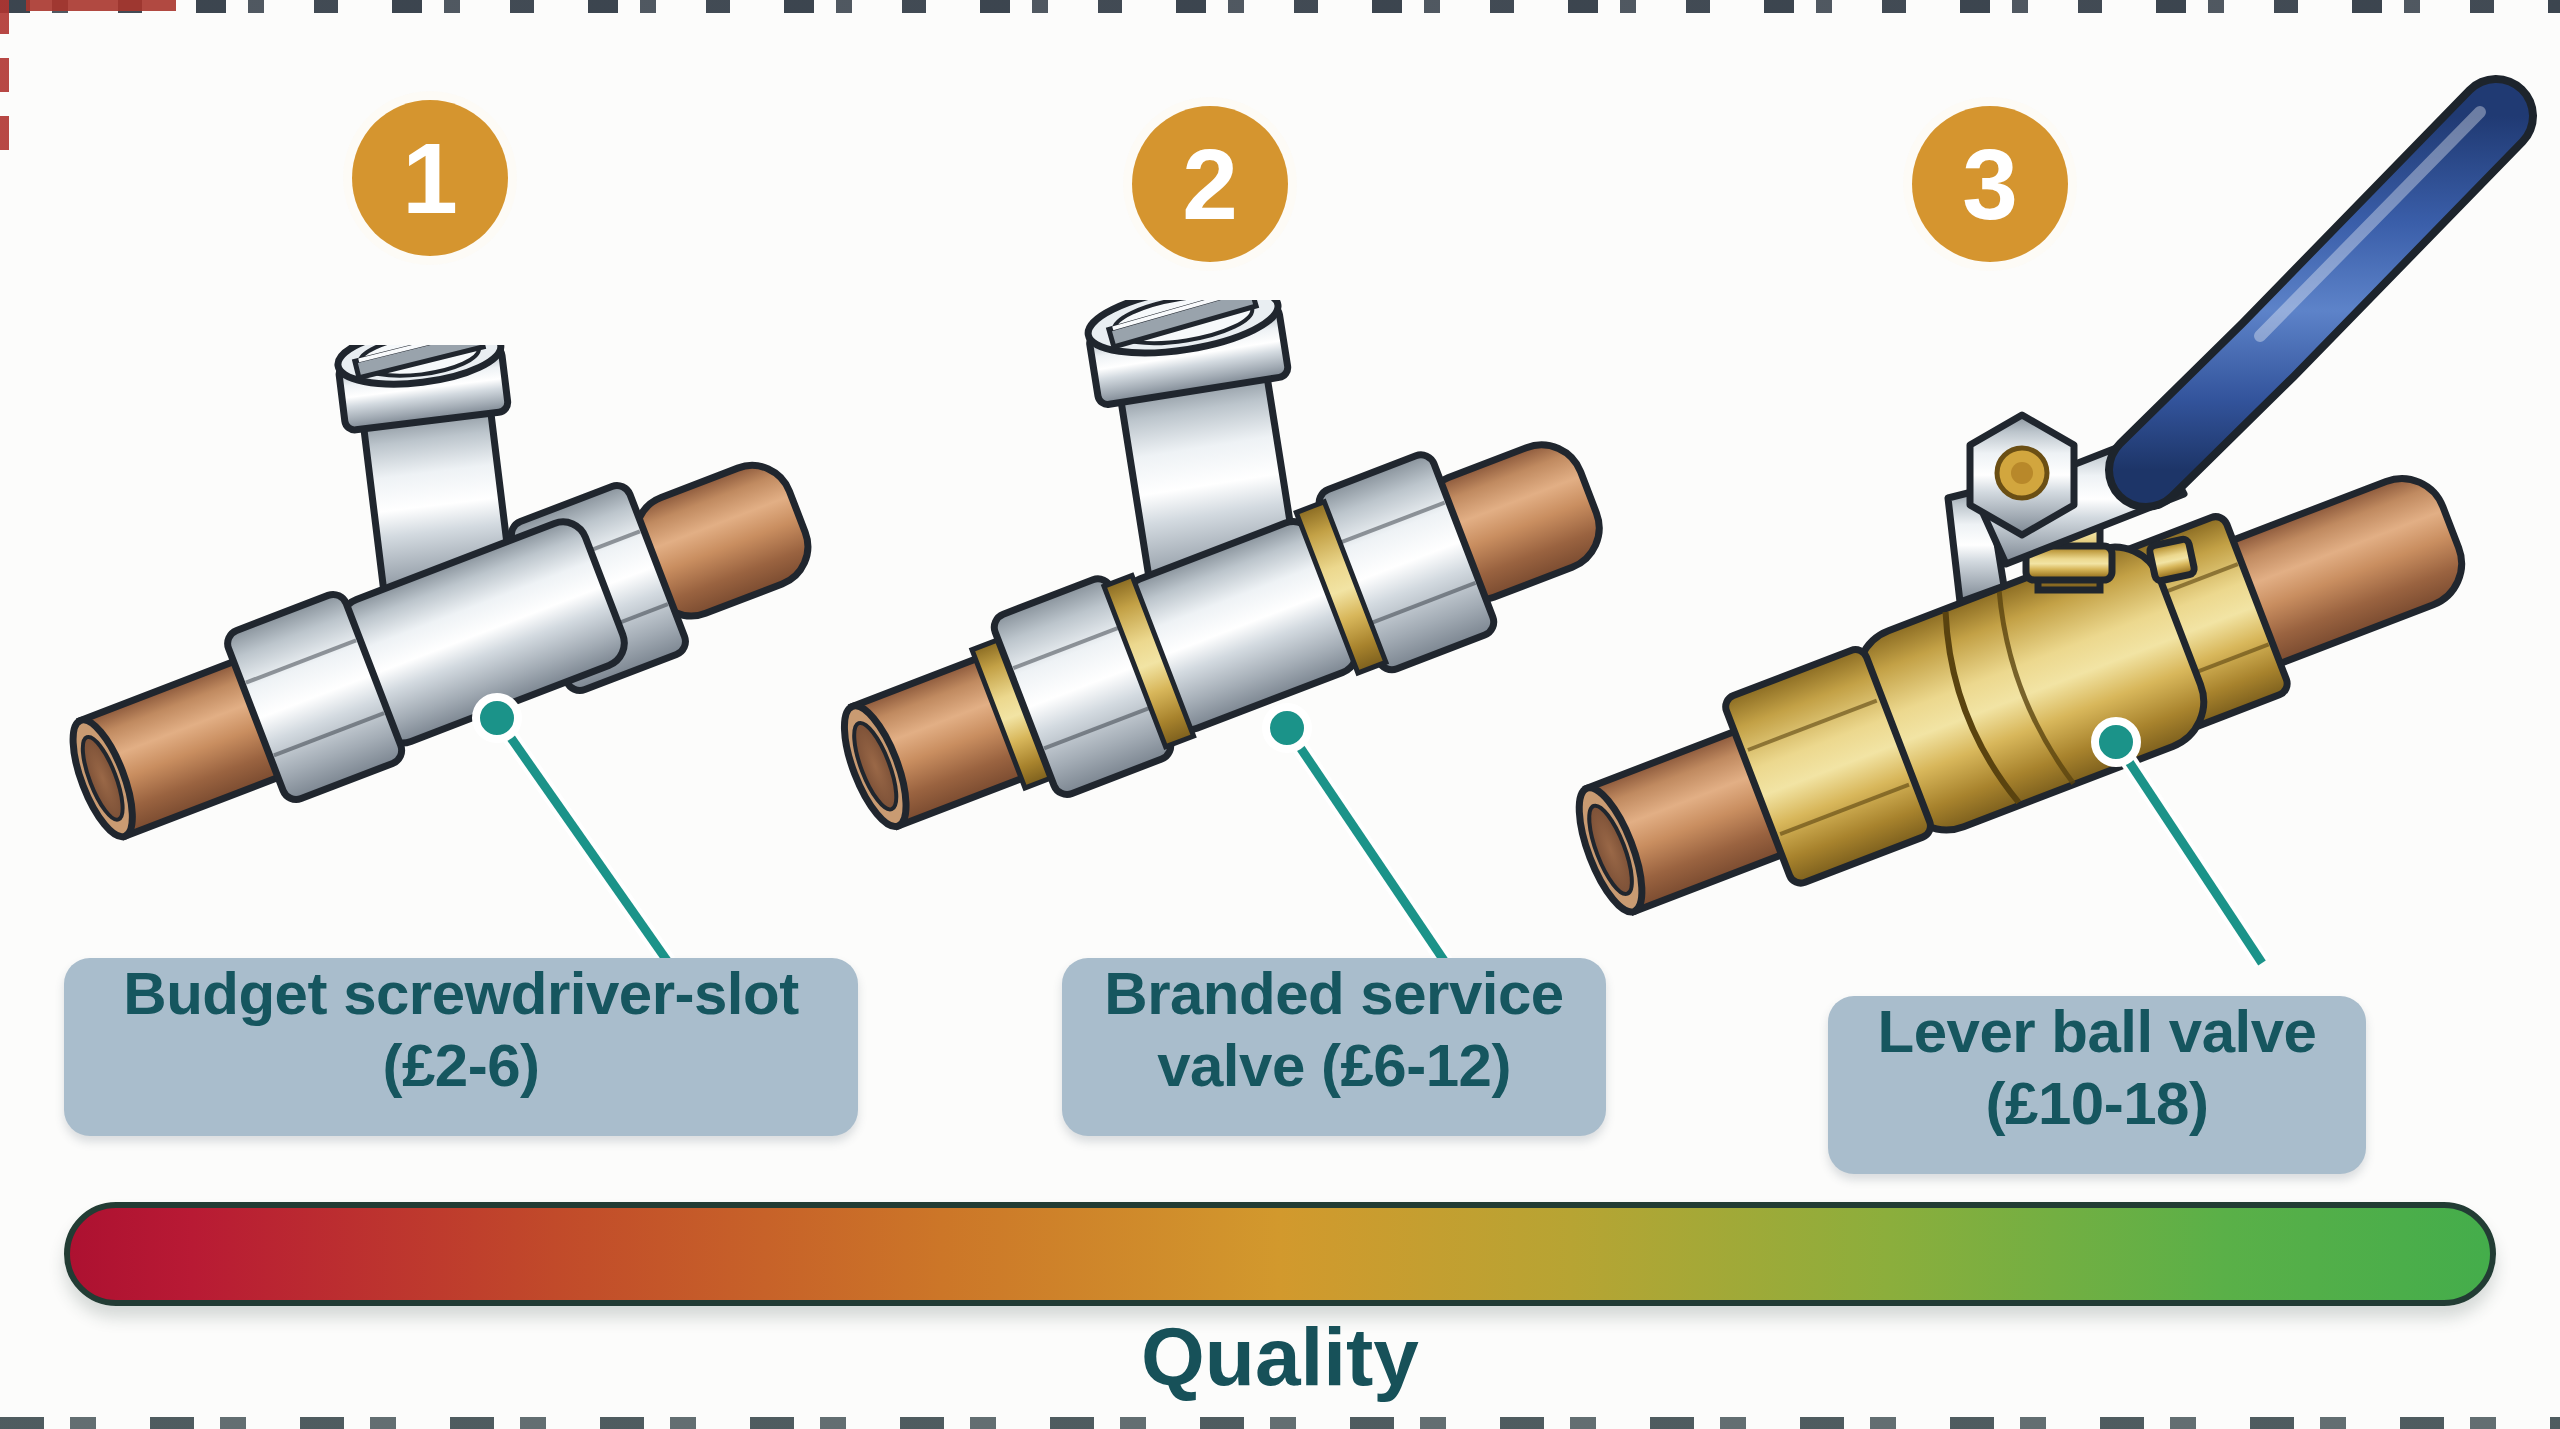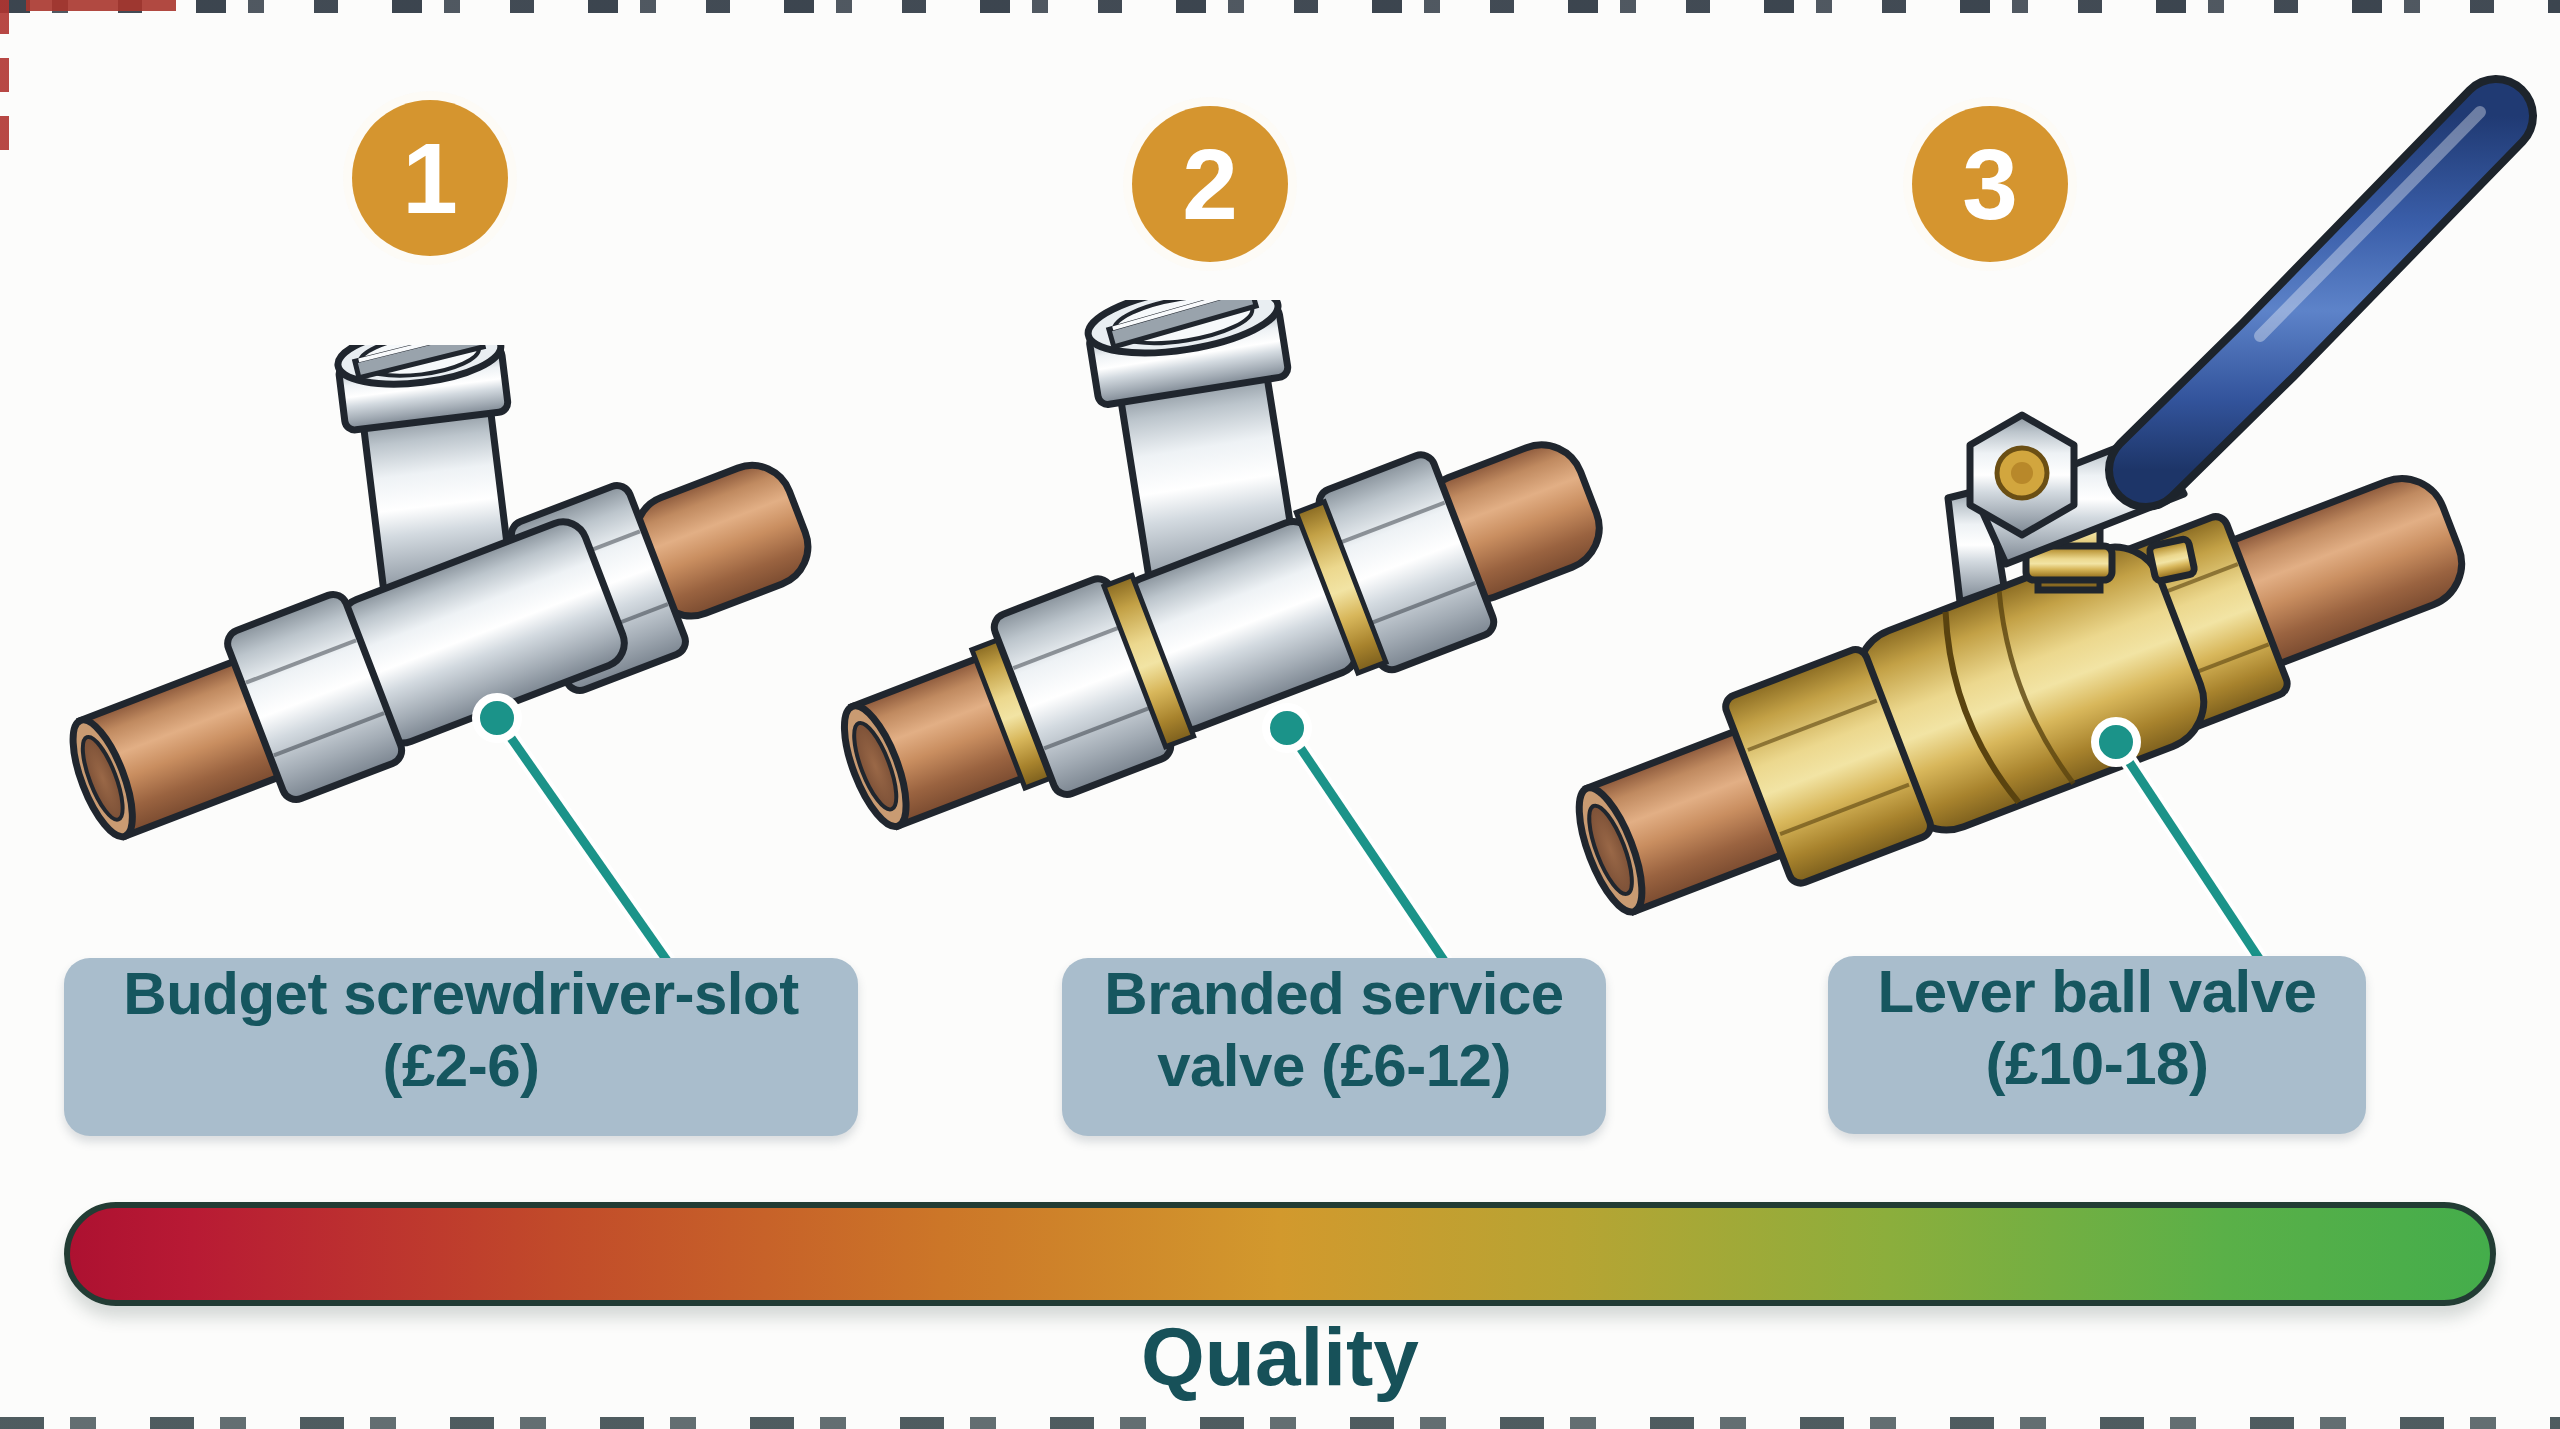--- a/index.html
+++ b/index.html
@@ -52,21 +52,21 @@
     position:absolute; height:178px; border-radius:26px;
     background:#a9bdcc;
     box-shadow:0 6px 10px rgba(60,80,95,.18);
     display:flex; justify-content:center;
     text-align:center; padding:0 28px;
     color:#16565f; font-size:60px; font-weight:bold; line-height:1.2;
     letter-spacing:-0.5px;
   }
   #caption-1 { left:64px;  top:958px; width:794px; }
   #caption-2 { left:1014px; top:958px; width:544px;margin-left:48px; }
-  #caption-3 { left:1828px; top:956px; width:538px; }
+  #caption-3 { left:1828px; top:996px; width:538px; }
   
   .quality-bar {
     position:absolute; left:64px; top:1202px; width:2432px; height:104px;
     border-radius:52px;
     border:6px solid #223c34;
     background:linear-gradient(90deg,
       #ad1131 0%, #b81a34 5%, #c14a2a 20%, #cc7628 36%,
       #d2992d 50%, #b7a433 62%, #8cae3c 75%, #5ab048 89%, #44ad4b 100%);
     box-shadow:0 12px 16px rgba(40,60,55,.18);
   }

